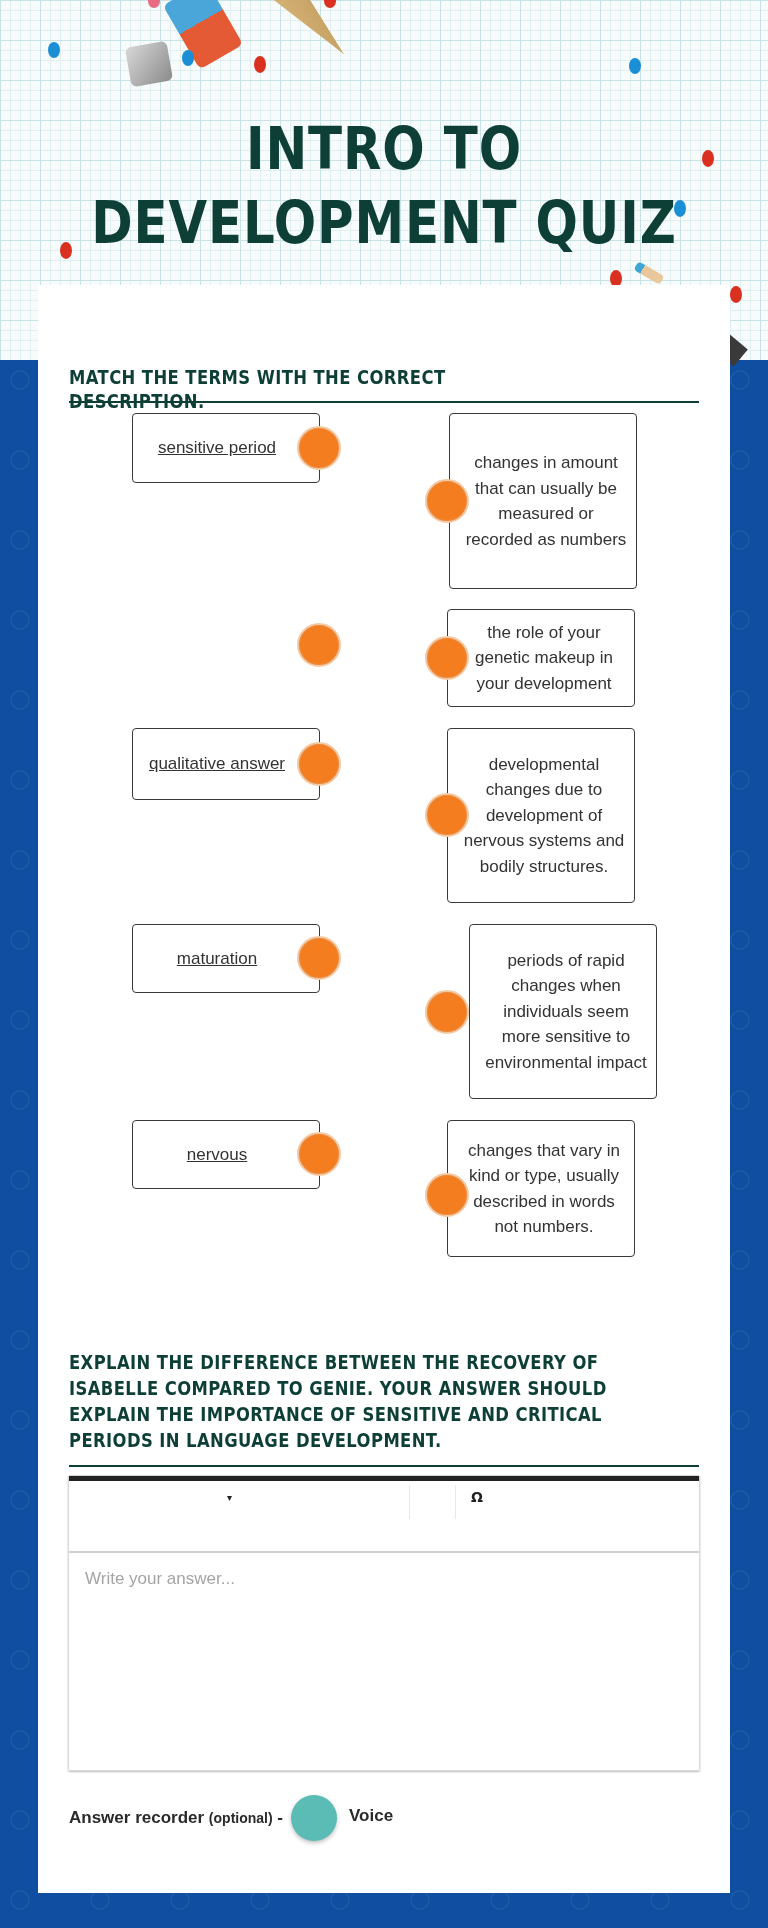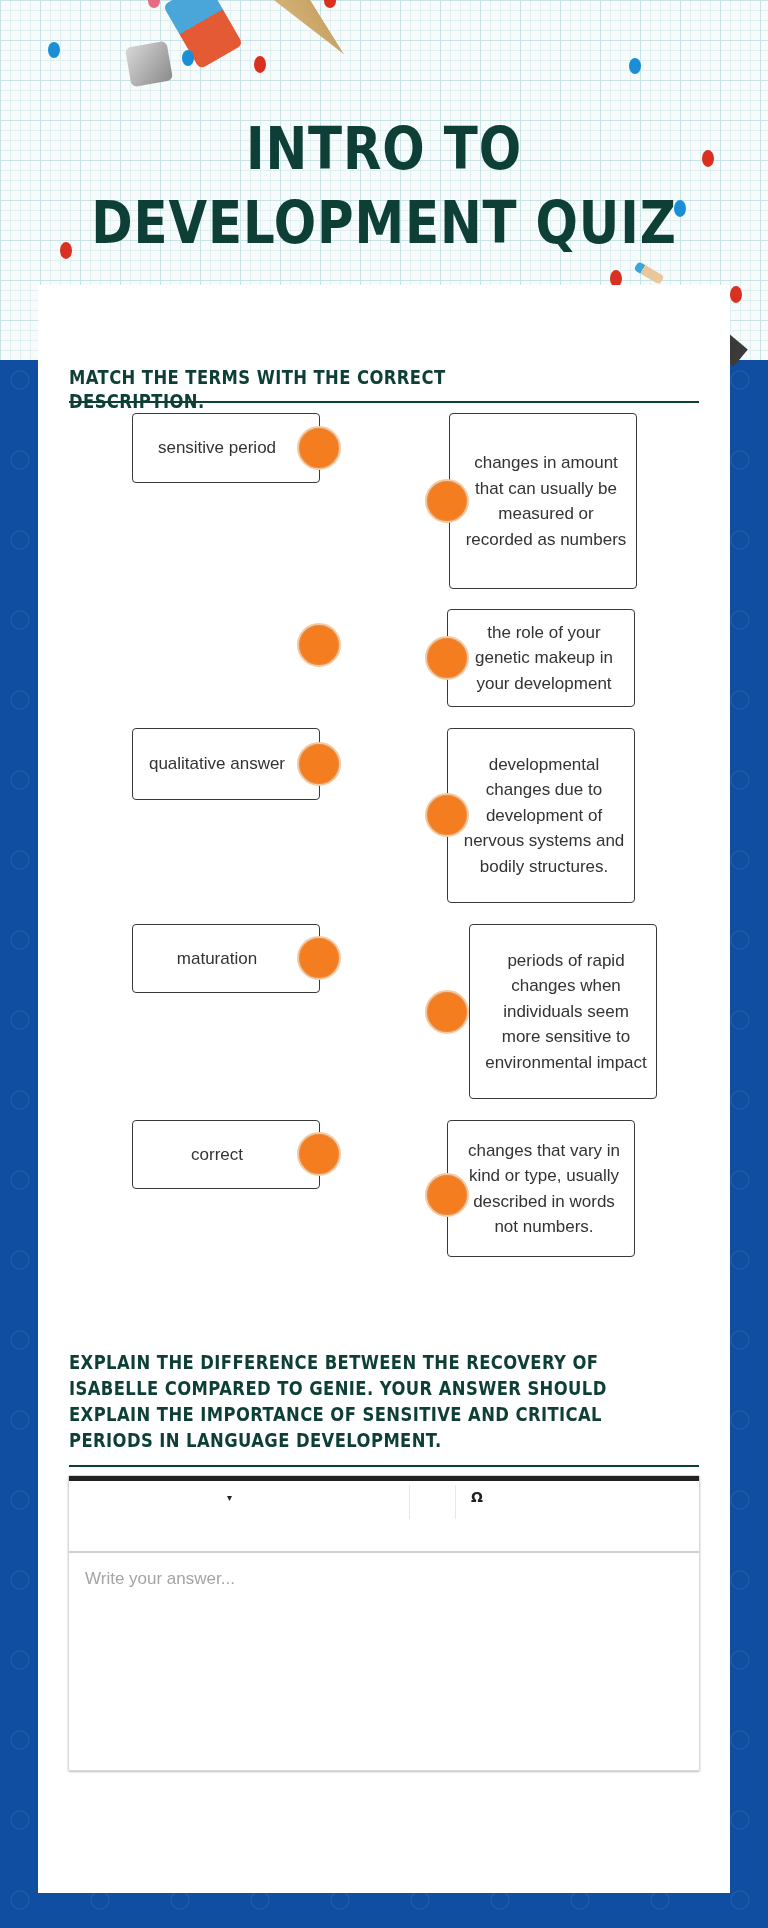--- a/index.html
+++ b/index.html
@@ -90,21 +90,21 @@
 
   .term, .desc {
     position: absolute;
     border: 1.5px solid #3a3a3a; border-radius: 4px;
     background: #fff;
     display: flex; align-items: center; justify-content: center;
     text-align: center;
     font-family: "Liberation Sans", sans-serif;
     font-size: 17px; line-height: 25.5px; color: #333;
   }
-  .term { width: 188px; padding: 0 24px 0 6px; }
+  .term { width: 188px; padding: 0 24px 0 6px; text-decoration: underline; }
   .desc { width: 188px; padding: 0 8px 0 14px; }
   .knob {
     position: absolute; width: 44px; height: 44px; border-radius: 50%;
     background: #f47d20; border: 2px solid #f3c9a3;
     box-shadow: 0 0 0 1px #e98a40 inset;
   }
 
   .editor {
     position: absolute; left: 30px; top: 1190px; width: 632px; height: 296px;
     border: 1px solid #d7d7d7; border-radius: 2px;
@@ -175,21 +175,21 @@
     <span>qualitative answer</span>
   </div>
   <div class="knob" style="left:259px;top:457px;"></div>
 
   <div class="term" style="left:94px;top:639px;height:69px;">
     <span>maturation</span>
   </div>
   <div class="knob" style="left:259px;top:651px;"></div>
 
   <div class="term" style="left:94px;top:835px;height:69px;">
-    <span>correct</span>
+    <span>nervous</span>
   </div>
   <div class="knob" style="left:259px;top:847px;"></div>
 
   <div class="desc" style="left:411px;top:128px;height:176px;">
     <span>changes in amount that can usually be measured or recorded as numbers</span>
   </div>
   <div class="knob" style="left:387px;top:194px;"></div>
 
   <div class="desc" style="left:409px;top:324px;height:98px;">
     <span>the role of your genetic makeup in your development</span>
@@ -221,13 +221,21 @@
         <span class="tb-caret">▾</span>
       </div>
       <div class="tb-sep1"></div>
       <div class="tb-empty"></div>
       <div class="tb-sep2"></div>
       <span class="tb-omega">Ω</span>
     </div>
     <textarea class="answer-area" placeholder="Write your answer..." style=""></textarea>
   </div>
 
+  <div class="recorder">
+    <span class="rec-label">
+      <span>Answer recorder</span>
+      <span class="rec-opt">(optional)</span><span> -</span>
+    </span>
+    <button class="rec-btn"></button>
+    <span class="rec-voice">Voice</span>
+  </div>
 </div>
 
 </body></html>

